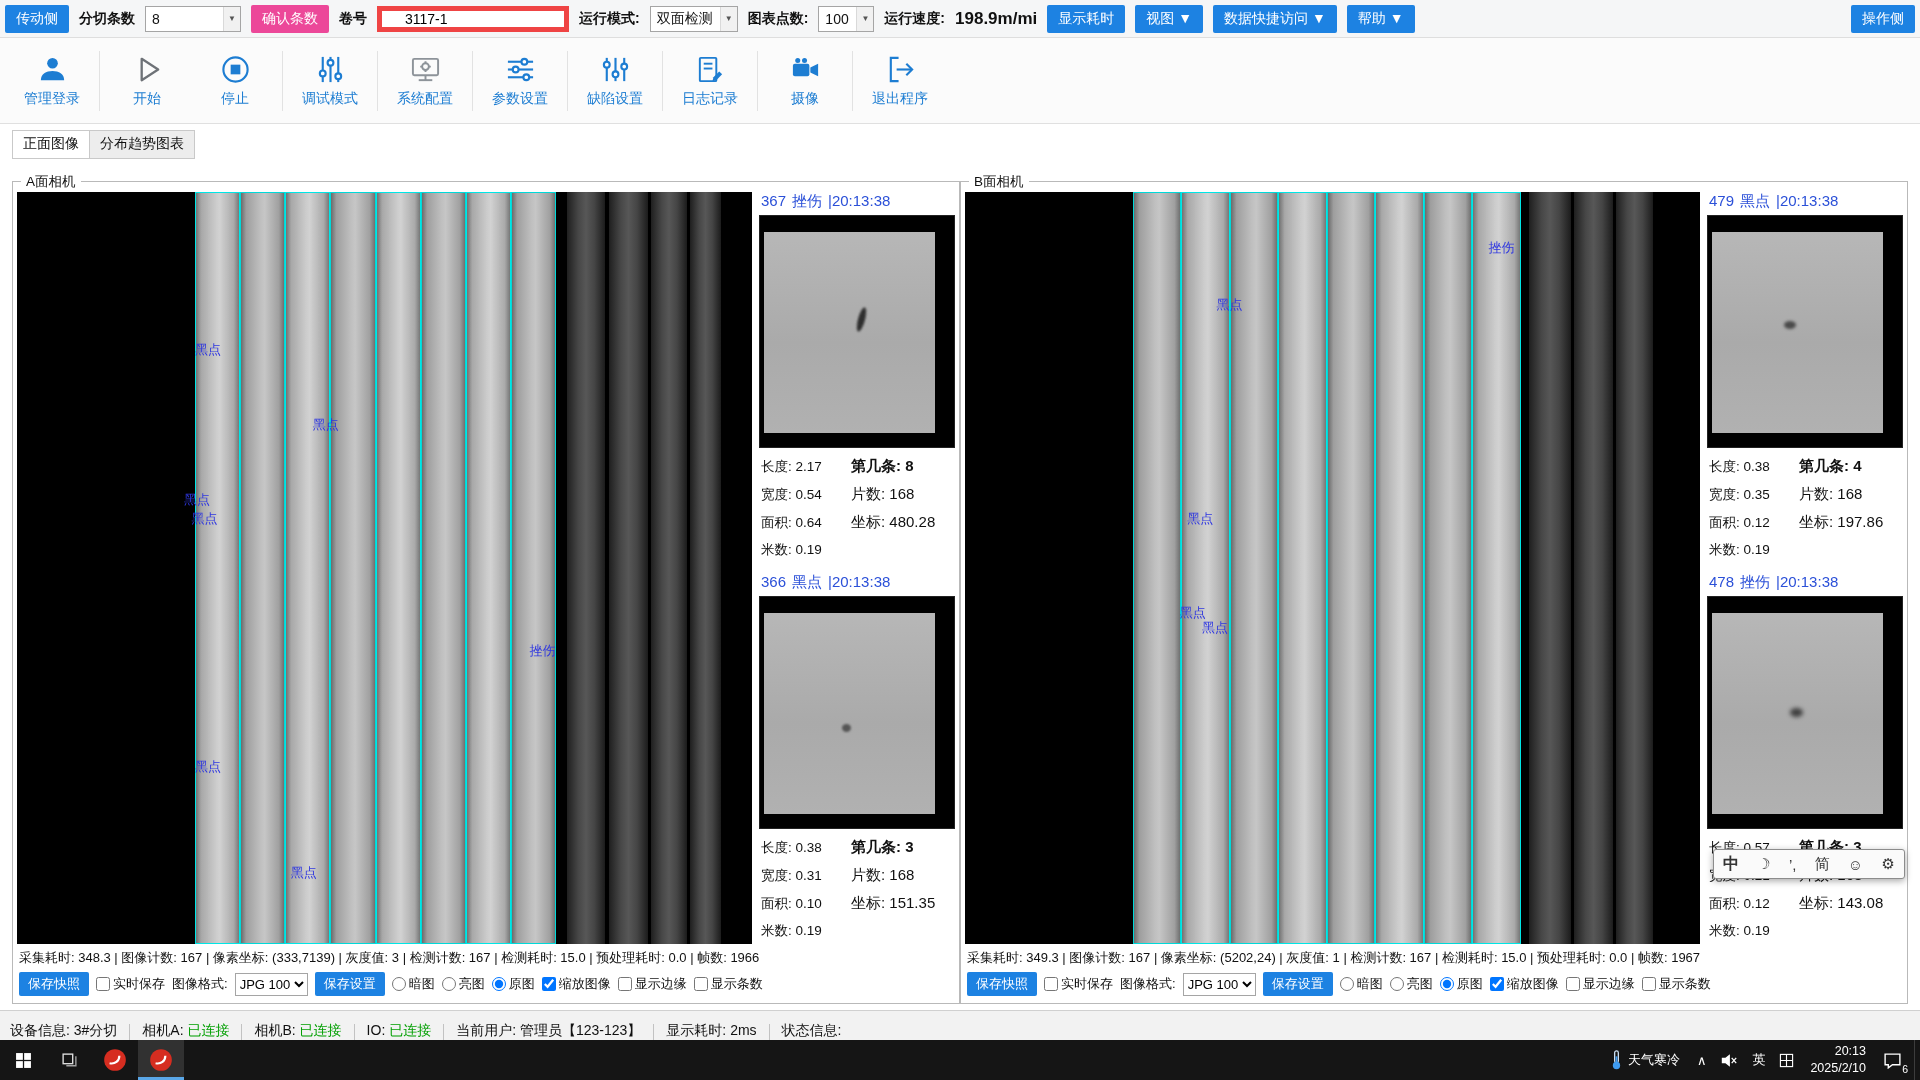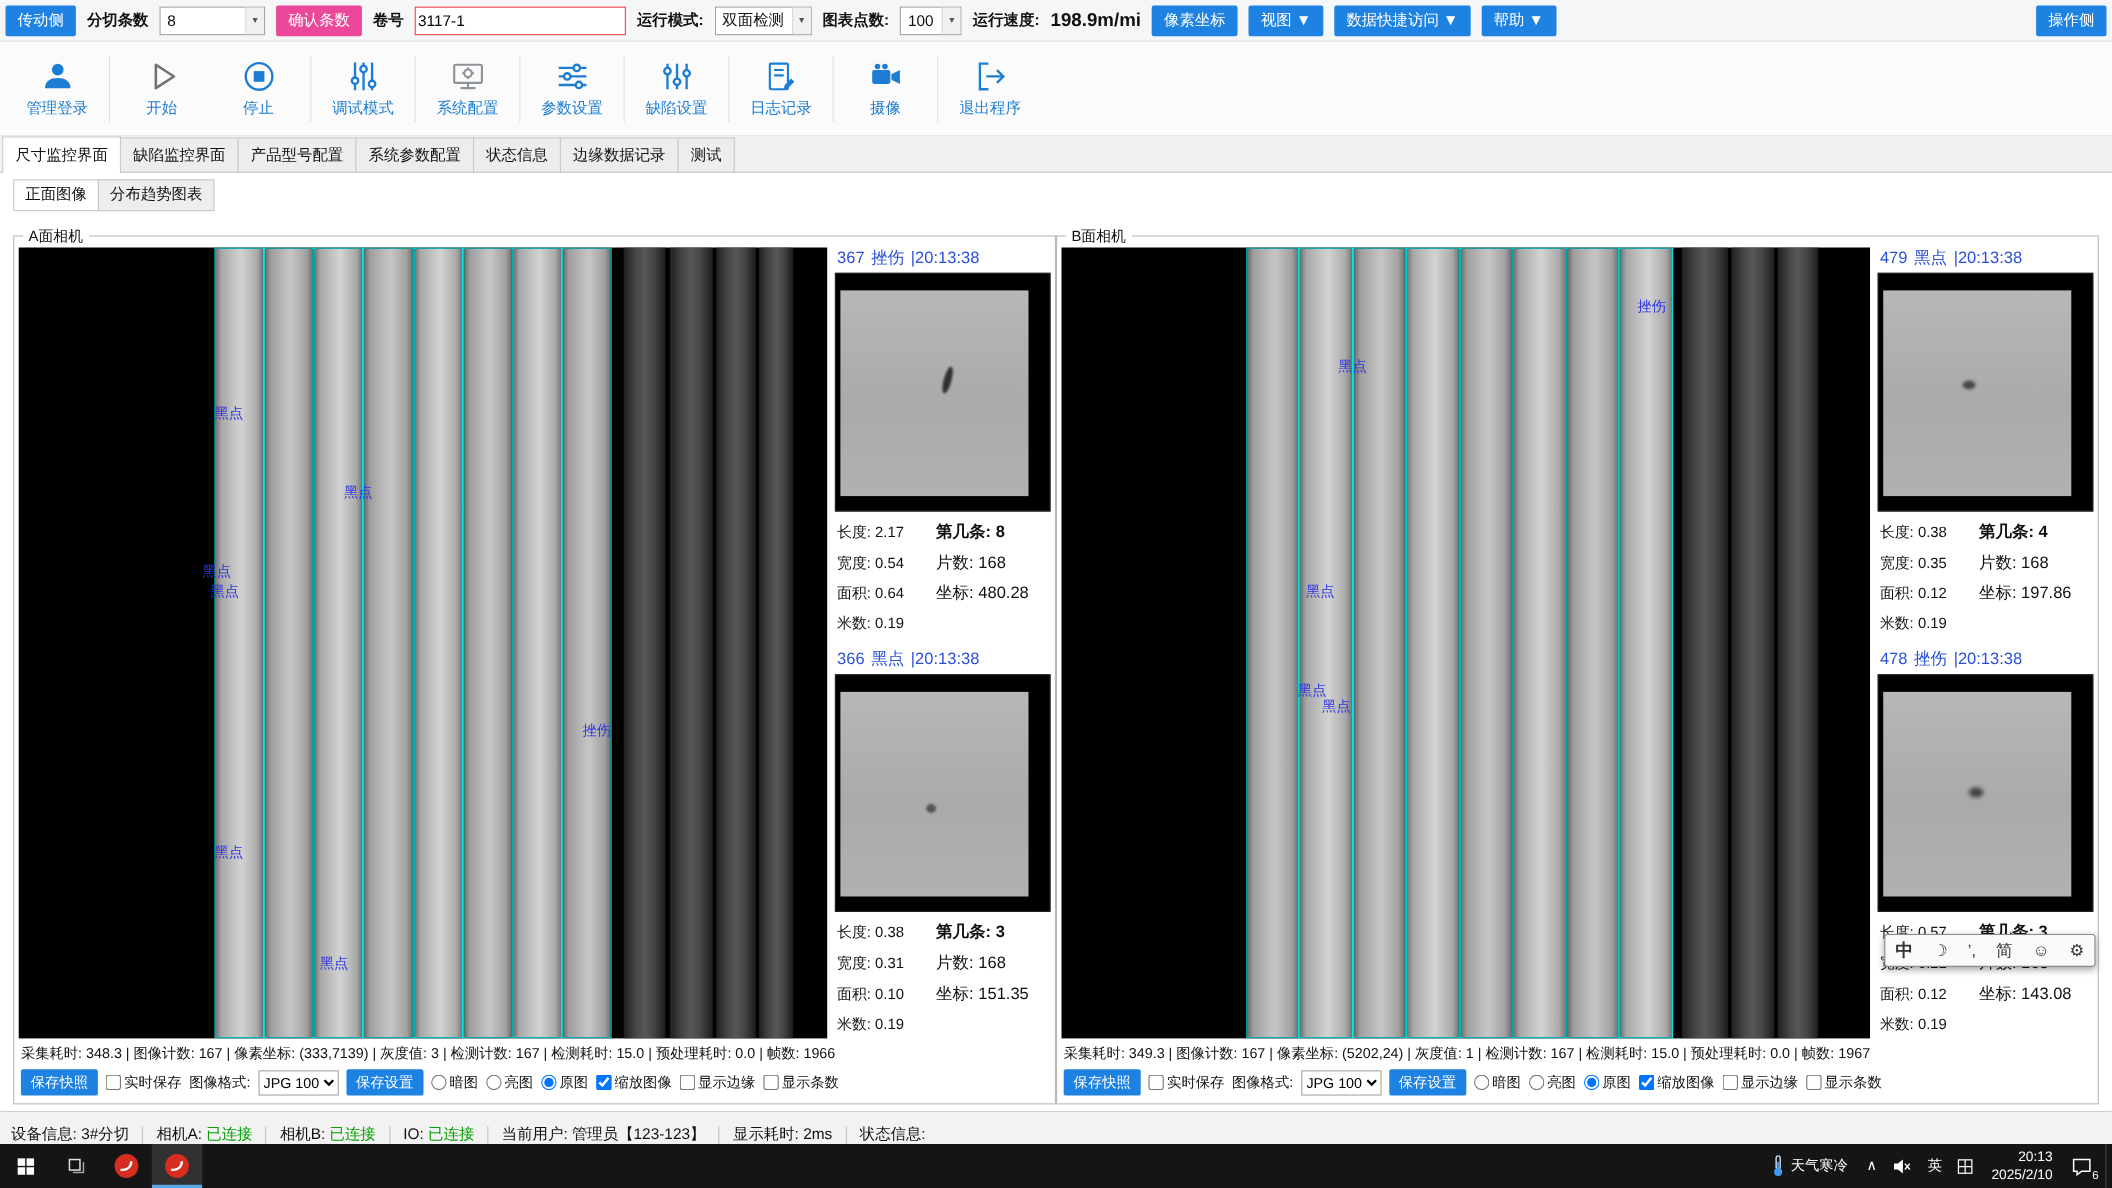--- a/index.html
+++ b/index.html
@@ -22,21 +22,21 @@
   
   .toolbar1{height:38px;background:#f5f6f7;border-bottom:1px solid #dedede;display:flex;align-items:center;gap:10px;padding:0 5px;white-space:nowrap}
   .btn{background:#1d82e2;color:#fff;border:none;border-radius:2px;padding:5px 11px;font-size:14px;cursor:pointer}
   .btn-teal{background:#ec4899}
   .btn.right{margin-left:auto}
   .lbl{font-weight:bold;font-size:14px}
   .combo{height:26px;background:#fff;border:1px solid #a5a5a5;display:flex;align-items:center}
   .combo .val{padding:0 6px;flex:1;overflow:hidden}
   .combo .arr{width:17px;align-self:stretch;display:flex;align-items:center;justify-content:center;border-left:1px solid #d9d9d9;background:#f1f1f1;font-size:8px;color:#555}
   .w96{width:96px}.w88{width:88px}.w56{width:56px}
-  .textinput{height:26px;border:1px solid #ef4444;padding:0 2px;font-size:14px;width:192px;font-family:inherit}
+  .textinput{height:26px;border:5px solid #ef4444;padding:0 23px;font-size:14px;width:192px;font-family:inherit}
   .speed{font-size:17px;font-weight:bold}
 
   
   .toolbar2{height:86px;background:#fbfbfb;border-bottom:1px solid #e0e0e0;display:flex;align-items:center;padding:0 8px}
   .action{width:88px;height:76px;display:flex;flex-direction:column;align-items:center;justify-content:center;gap:5px;color:#1d7dd2;font-size:14px;cursor:pointer}
   .action svg{width:31px;height:31px}
   .tsep{width:1px;height:60px;background:#e2e2e2;margin:0 3px}
 
   
   .maintabs{height:33px;background:#f0f0f0;display:flex;align-items:flex-end;padding:0 2px;position:relative}
@@ -128,21 +128,21 @@
         <span class="val">双面检测</span>
         <span class="arr">▼</span>
       </div>
     <span class="lbl">图表点数:</span>
     <div class="combo w56">
         <span class="val">100</span>
         <span class="arr">▼</span>
       </div>
     <span class="lbl">运行速度:</span>
     <span class="speed">198.9m/mi</span>
-    <button class="btn">像素坐标</button>
+    <button class="btn">显示耗时</button>
     <button class="btn">视图 ▼</button>
     <button class="btn">数据快捷访问 ▼</button>
     <button class="btn">帮助 ▼</button>
     <button class="btn right">操作侧</button>
   </div>
 
   <div class="toolbar2">
     <div class="action">
       <svg viewBox="0 0 32 32">
           <circle cx="16" cy="9.5" r="5.5" fill="#1d7dd2"></circle>
@@ -235,29 +235,20 @@
     <div class="action">
       <svg viewBox="0 0 32 32" fill="none" stroke="#1d7dd2" stroke-width="2.2">
           <path d="M14 4H6v24h8"></path>
           <path d="M12 16h15"></path>
           <path d="M22 10l6 6-6 6"></path>
         </svg>
       <span>退出程序</span>
     </div>
   </div>
 
-  <div class="maintabs">
-    <div class="tab active">尺寸监控界面</div>
-    <div class="tab">缺陷监控界面</div>
-    <div class="tab">产品型号配置</div>
-    <div class="tab">系统参数配置</div>
-    <div class="tab">状态信息</div>
-    <div class="tab">边缘数据记录</div>
-    <div class="tab">测试</div>
-  </div>
 
   <div class="content">
     <div class="subtabs">
       <div class="subtab active">正面图像</div>
       <div class="subtab">分布趋势图表</div>
     </div>
 
     <div class="panels">
 
       <div class="panel">

